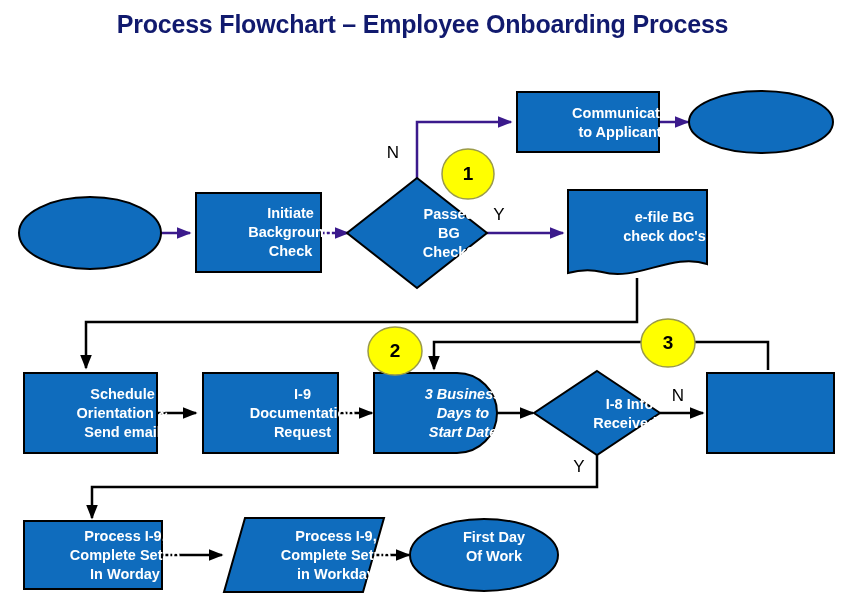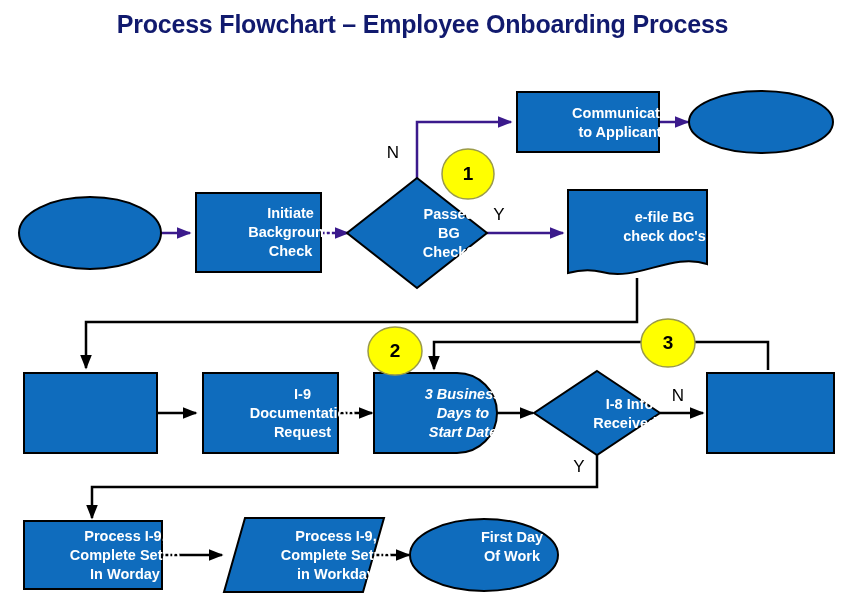--- a/index.html
+++ b/index.html
@@ -171,20 +171,23 @@
 BG
 Check?</div>
 
   <div class="node-label" style="left:517px; top:103px; width:142px; height:39px;">Communicate
 to Applicant</div>
 
 
   <div class="node-label" style="left:568px; top:207px; width:129px; height:39px;">e-file BG
 check doc's</div>
 
+  <div class="node-label" style="left:22px; top:384px; width:137px; height:59px;">Schedule
+Orientation &amp;
+Send email</div>
 
   <div class="node-label" style="left:201px; top:384px; width:139px; height:59px;">I-9
 Documentation
 Request</div>
 
   <div class="node-label" style="left:372px; top:384px; width:118px; height:59px;font-style:italic;">3 Business
 Days to
 Start Date</div>
 
   <div class="node-label" style="left:539px; top:394px; width:117px; height:39px;">I-8 Info
@@ -192,21 +195,21 @@
 
 
   <div class="node-label" style="left:22px; top:526px; width:142px; height:59px;">Process I-9,
 Complete Setup
 In Worday</div>
 
   <div class="node-label" style="left:234px; top:526px; width:140px; height:59px;">Process I-9,
 Complete Setup
 in Workday</div>
 
-  <div class="node-label" style="left:408px; top:527px; width:144px; height:39px;">First Day
+  <div class="node-label" style="left:390px; top:527px; width:144px; height:39px;">First Day
 Of Work</div>
 
   <div class="marker-label" style="left:443px; top:160px; width:50px; height:28px;">1</div>
   <div class="marker-label" style="left:370px; top:337px; width:50px; height:28px;">2</div>
   <div class="marker-label" style="left:643px; top:329px; width:50px; height:28px;">3</div>
 
   <div class="edge-label" style="left:383px; top:143px; width:20px;">N</div>
   <div class="edge-label" style="left:489px; top:205px; width:20px;">Y</div>
   <div class="edge-label" style="left:668px; top:386px; width:20px;">N</div>
   <div class="edge-label" style="left:569px; top:457px; width:20px;">Y</div>

